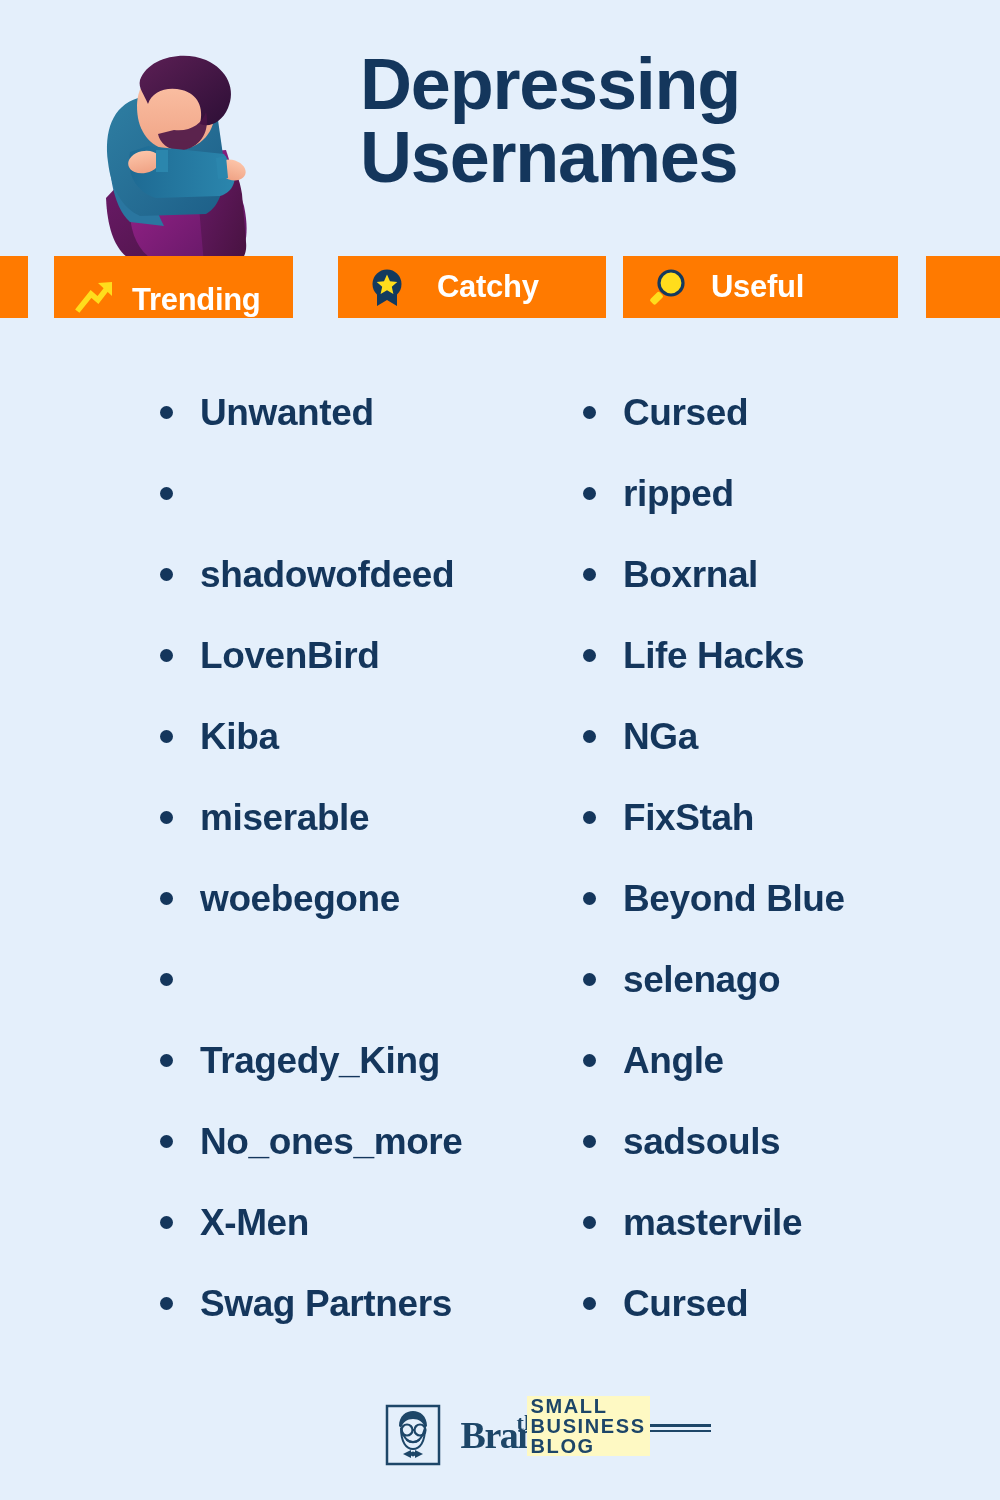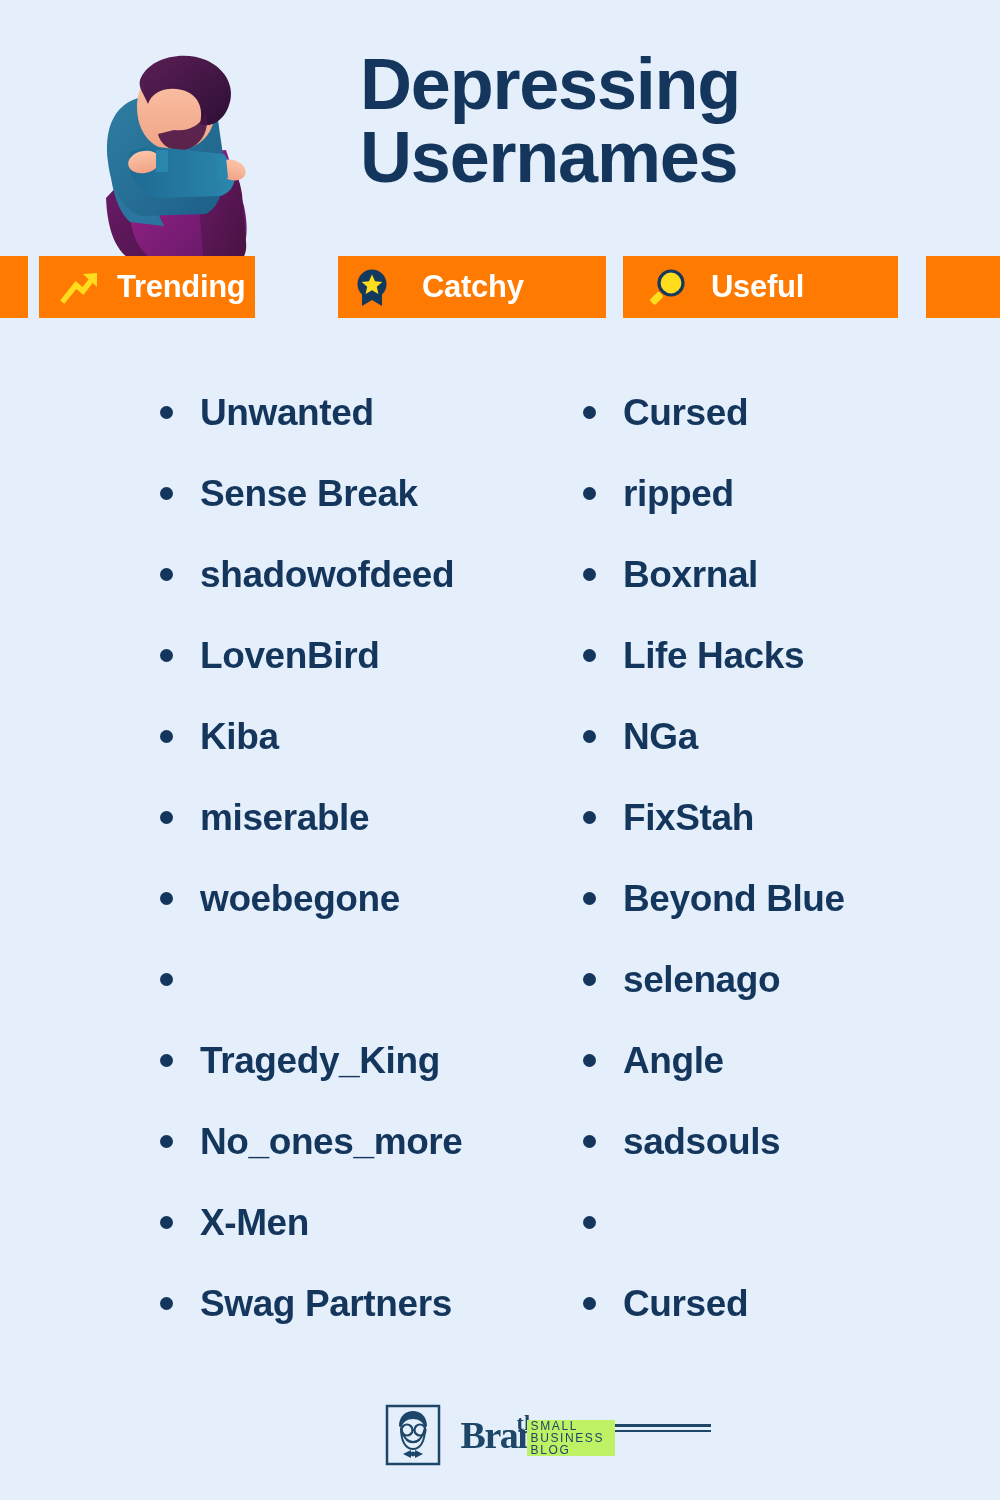--- a/index.html
+++ b/index.html
@@ -66,22 +66,22 @@
 
   .badge {
     position: absolute;
     top: 0;
     height: 62px;
     background: #ff7a00;
     display: flex;
     align-items: center;
     box-sizing: border-box;
   }
-  .badge-1 { left: 39px;  width: 216px; padding-left: 20px; }
-  .badge-2 { left: 338px; width: 268px; padding-left: 12px; }
+  .badge-1 { left: 54px;  width: 239px; padding-left: 20px; align-items: flex-end; }
+  .badge-2 { left: 338px; width: 268px; padding-left: 27px; }
   .badge-3 { left: 623px; width: 275px; padding-left: 22px; }
 
   .badge-icon {
     width: 44px;
     height: 44px;
     flex: 0 0 44px;
     display: flex;
     align-items: center;
     justify-content: center;
   }
@@ -189,25 +189,25 @@
     font-weight: bold;
     color: #1d4668;
     letter-spacing: -1.5px;
     margin-top: 8px;
   }
   .logo-sub {
     position: absolute;
     left: 66px;
     bottom: -2px;
     font-family: "Liberation Sans", sans-serif;
-    font-size: 12px;
-    font-weight: normal;
+    font-size: 20px;
+    font-weight: bold;
     letter-spacing: 1.6px;
     color: #1d4668;
-    background: #bef264;
+    background: #fef9c3;
     padding: 0 4px;
   }
 </style>
 </head>
 <body>
 
 <div class="header">
 
   <div class="hero-illustration">
     <svg viewBox="0 0 190 232" width="190" height="232" xmlns="http://www.w3.org/2000/svg">
@@ -310,21 +310,20 @@
 
 <div class="list-area">
 
   <div class="list-col col-left">
     <div class="list-item">
         <span class="bullet"></span>
         <span class="item-label">Unwanted</span>
       </div>
     <div class="list-item">
         <span class="bullet"></span>
-        <span class="item-label">Sense Break</span>
       </div>
     <div class="list-item">
         <span class="bullet"></span>
         <span class="item-label">shadowofdeed</span>
       </div>
     <div class="list-item">
         <span class="bullet"></span>
         <span class="item-label">LovenBird</span>
       </div>
     <div class="list-item">
@@ -396,20 +395,21 @@
     <div class="list-item">
         <span class="bullet"></span>
         <span class="item-label">Angle</span>
       </div>
     <div class="list-item">
         <span class="bullet"></span>
         <span class="item-label">sadsouls</span>
       </div>
     <div class="list-item">
         <span class="bullet"></span>
+        <span class="item-label">mastervile</span>
       </div>
     <div class="list-item">
         <span class="bullet"></span>
         <span class="item-label">Cursed</span>
       </div>
   </div>
 </div>
 
 <div class="footer-logo">
   <div class="logo-wrap">

